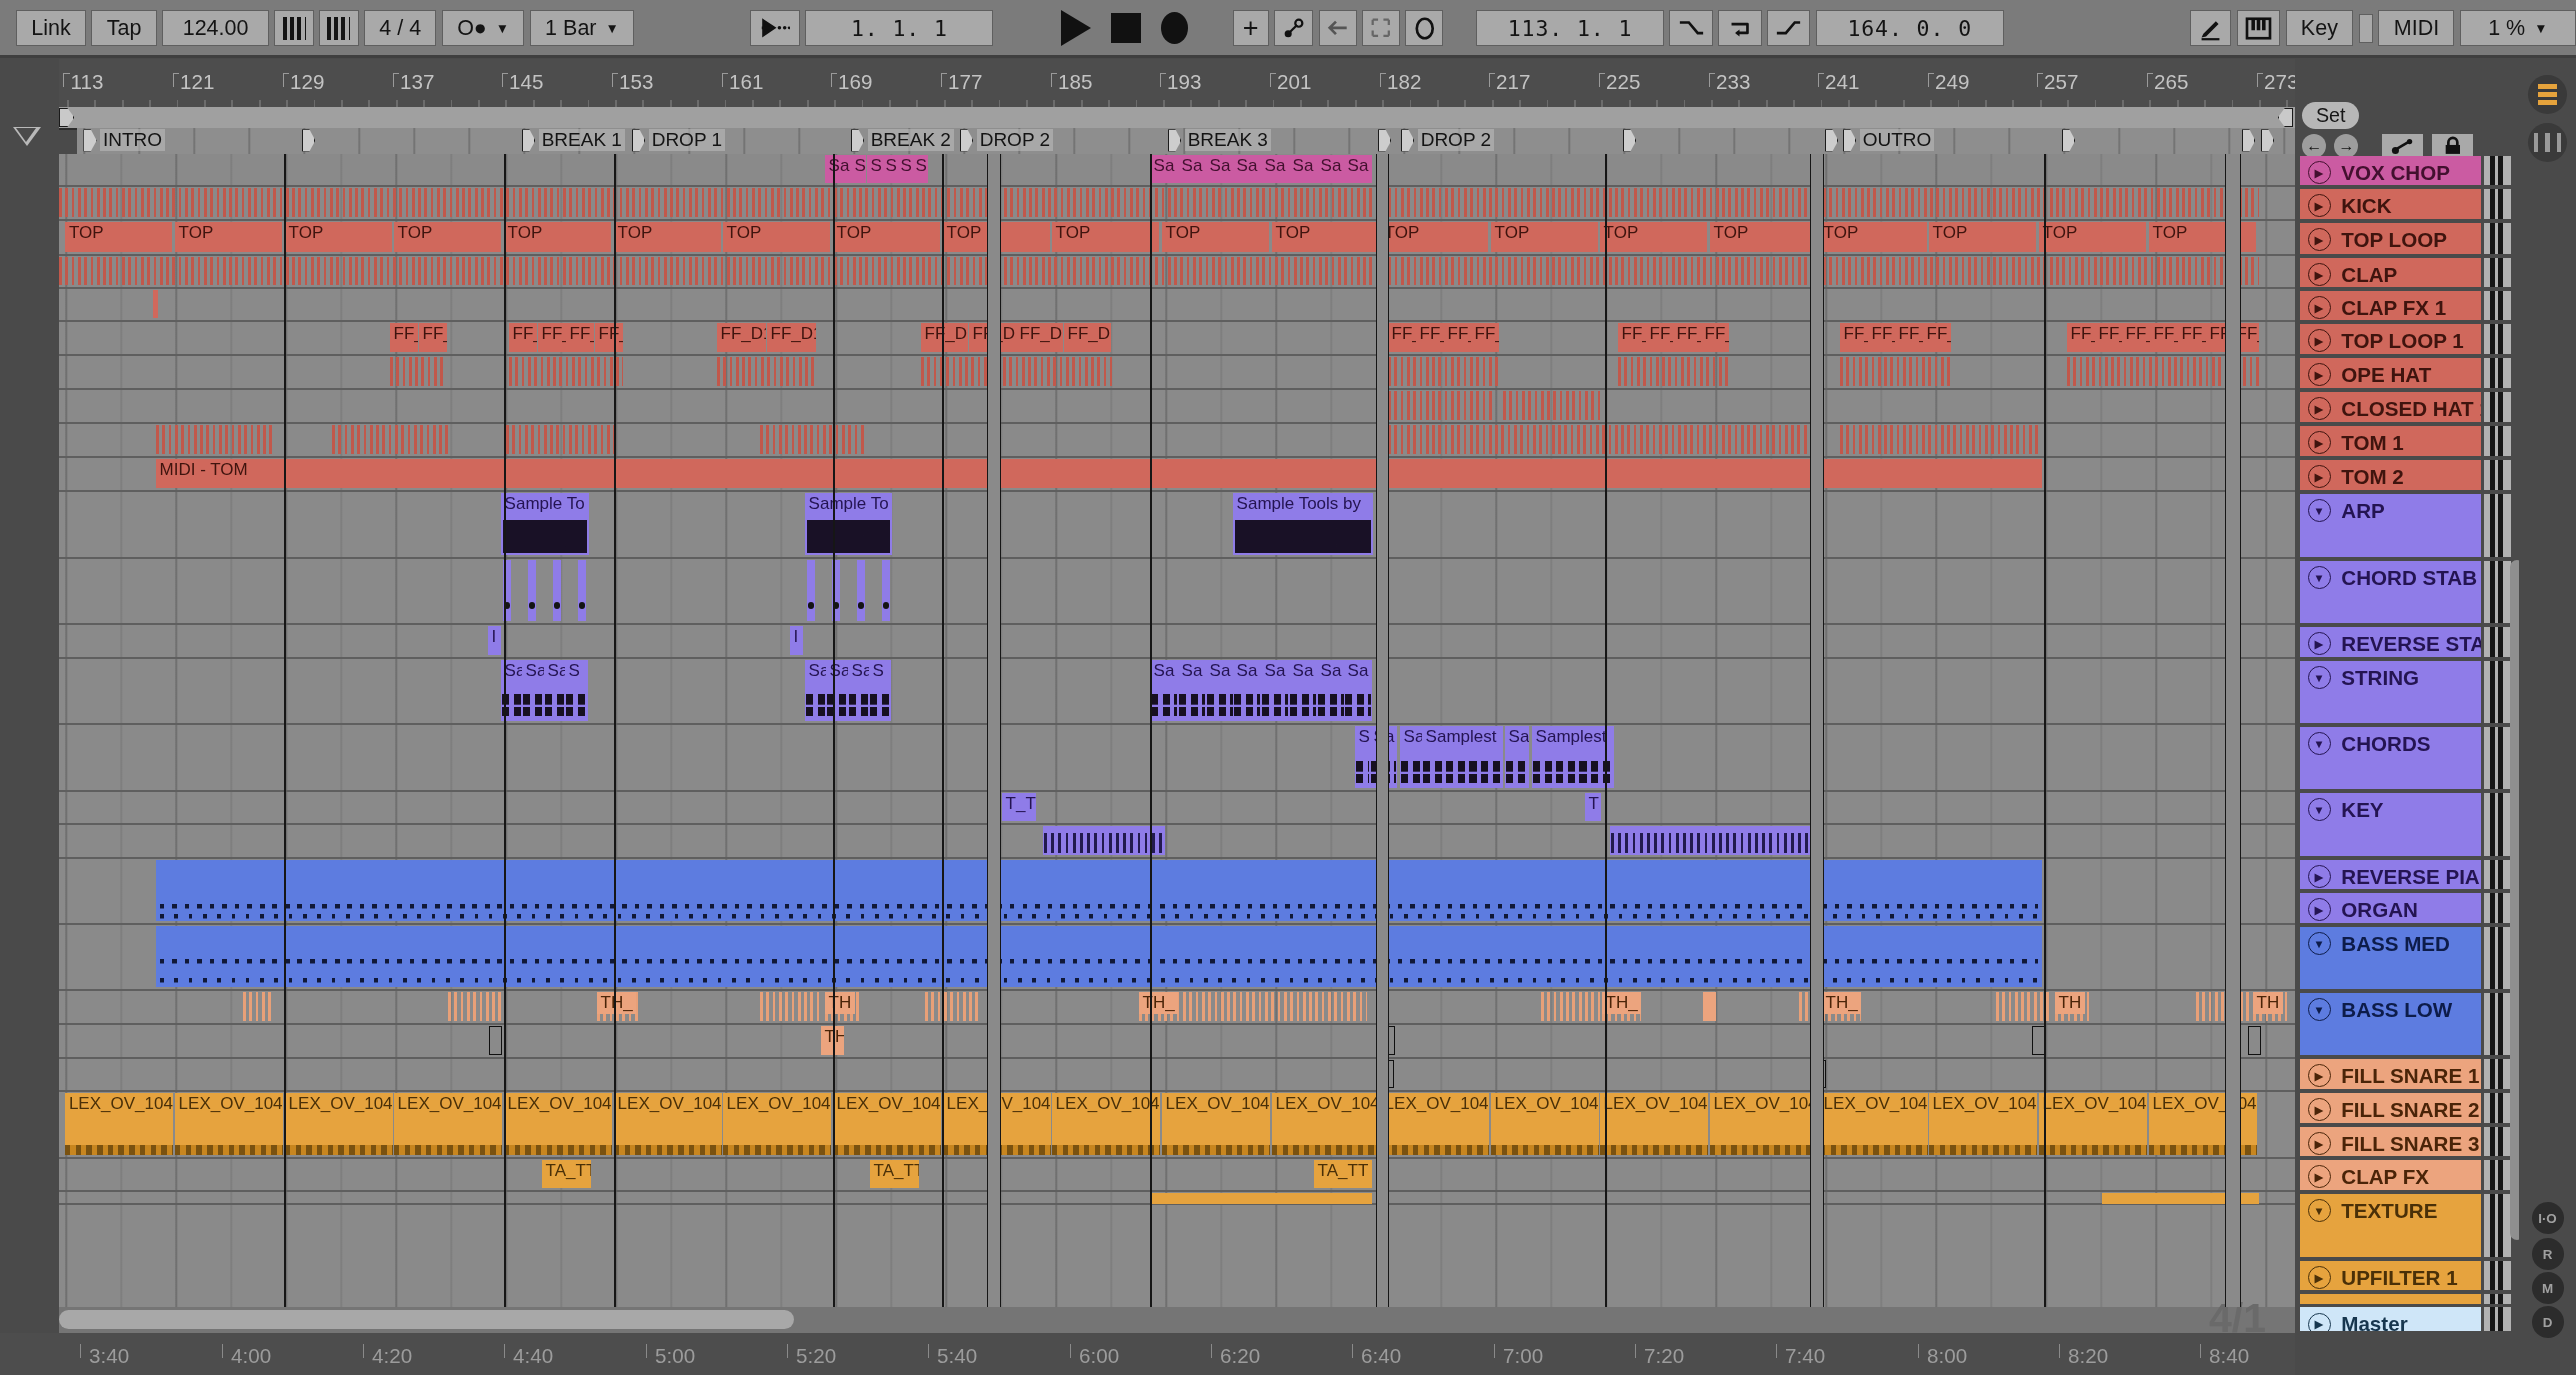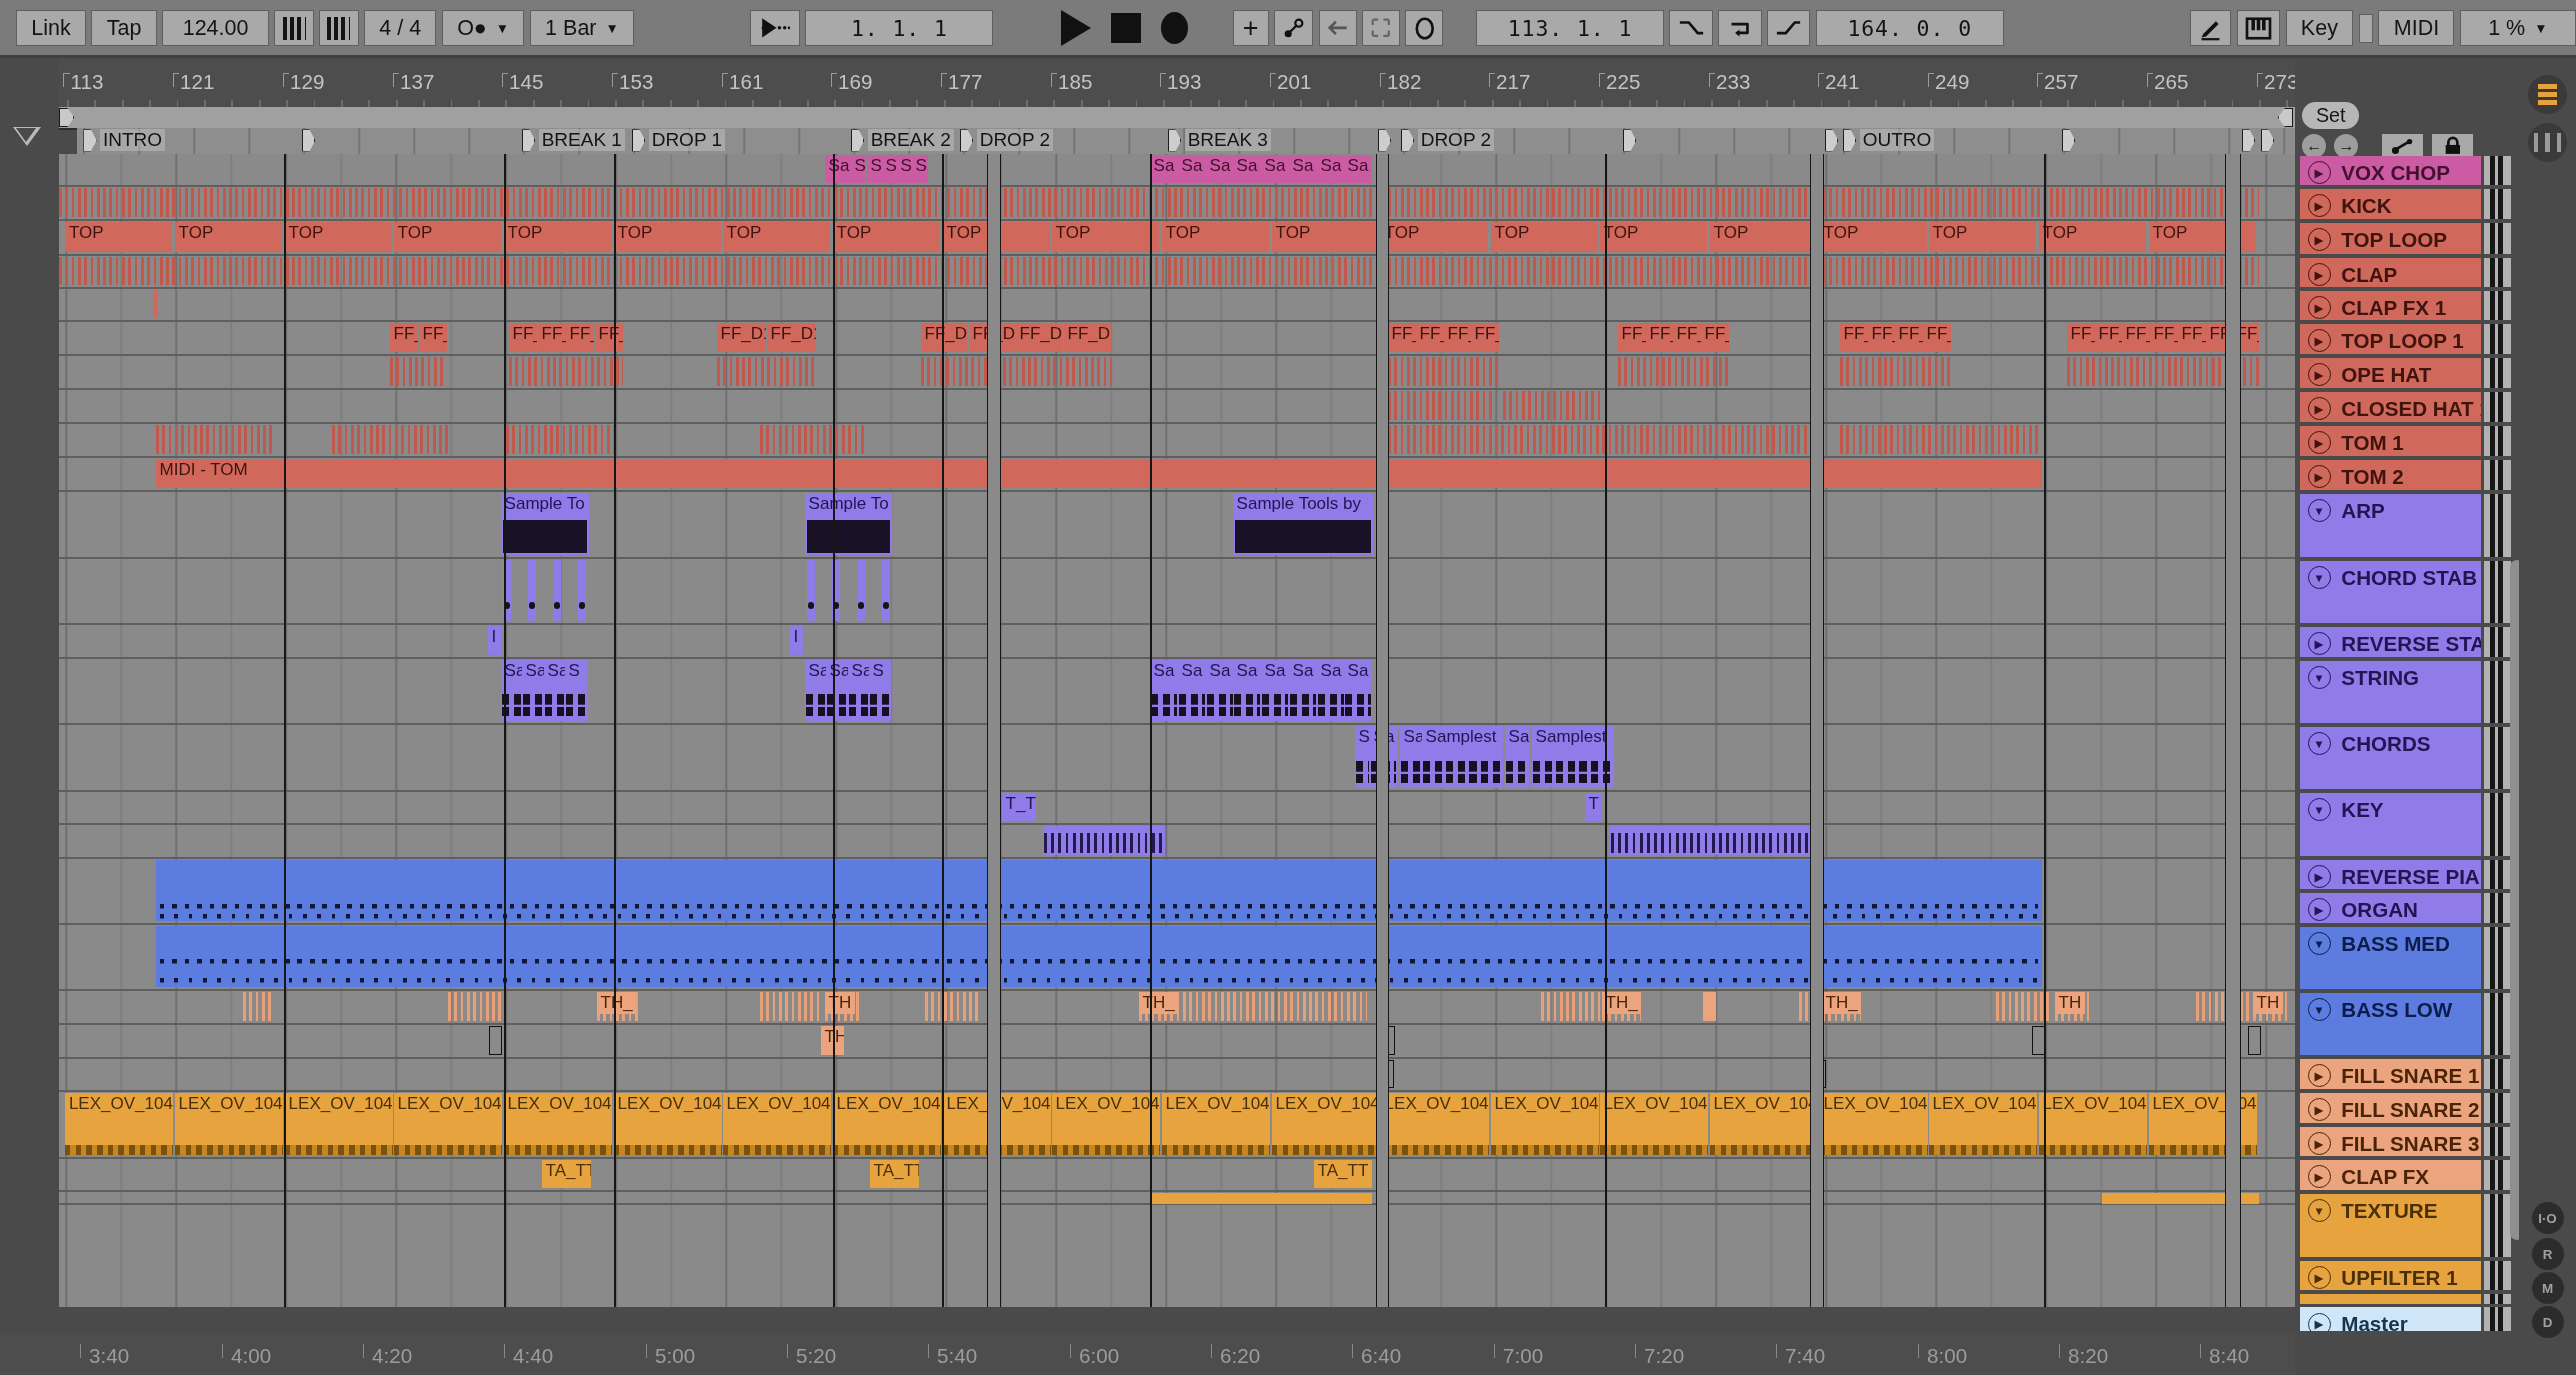--- a/index.html
+++ b/index.html
@@ -831,20 +831,24 @@
       <div class="secline" style="left: 883px;"></div>
       <div class="secline" style="left: 1091px;"></div>
       <div class="secline" style="left: 1546px;"></div>
       <div class="secline" style="left: 1985px;"></div>
       <div class="secband" style="left: 928px; width: 14.3px;"></div>
       <div class="secband" style="left: 1317px; width: 12.5px;"></div>
       <div class="secband" style="left: 1751px; width: 14.3px;"></div>
       <div class="secband" style="left: 2166px; width: 16px;"></div>
     </div>
 
+  <div id="mstrip">
+    <div id="hscroll"></div>
+    <div id="gridlab">4/1</div>
+  </div>
   <div id="btmruler">
       <div class="timelab" style="left: 89px;">3:40</div>
       <div class="timelab" style="left: 231px;">4:00</div>
       <div class="timelab" style="left: 372px;">4:20</div>
       <div class="timelab" style="left: 513px;">4:40</div>
       <div class="timelab" style="left: 655px;">5:00</div>
       <div class="timelab" style="left: 796px;">5:20</div>
       <div class="timelab" style="left: 937px;">5:40</div>
       <div class="timelab" style="left: 1079px;">6:00</div>
       <div class="timelab" style="left: 1220px;">6:20</div>

